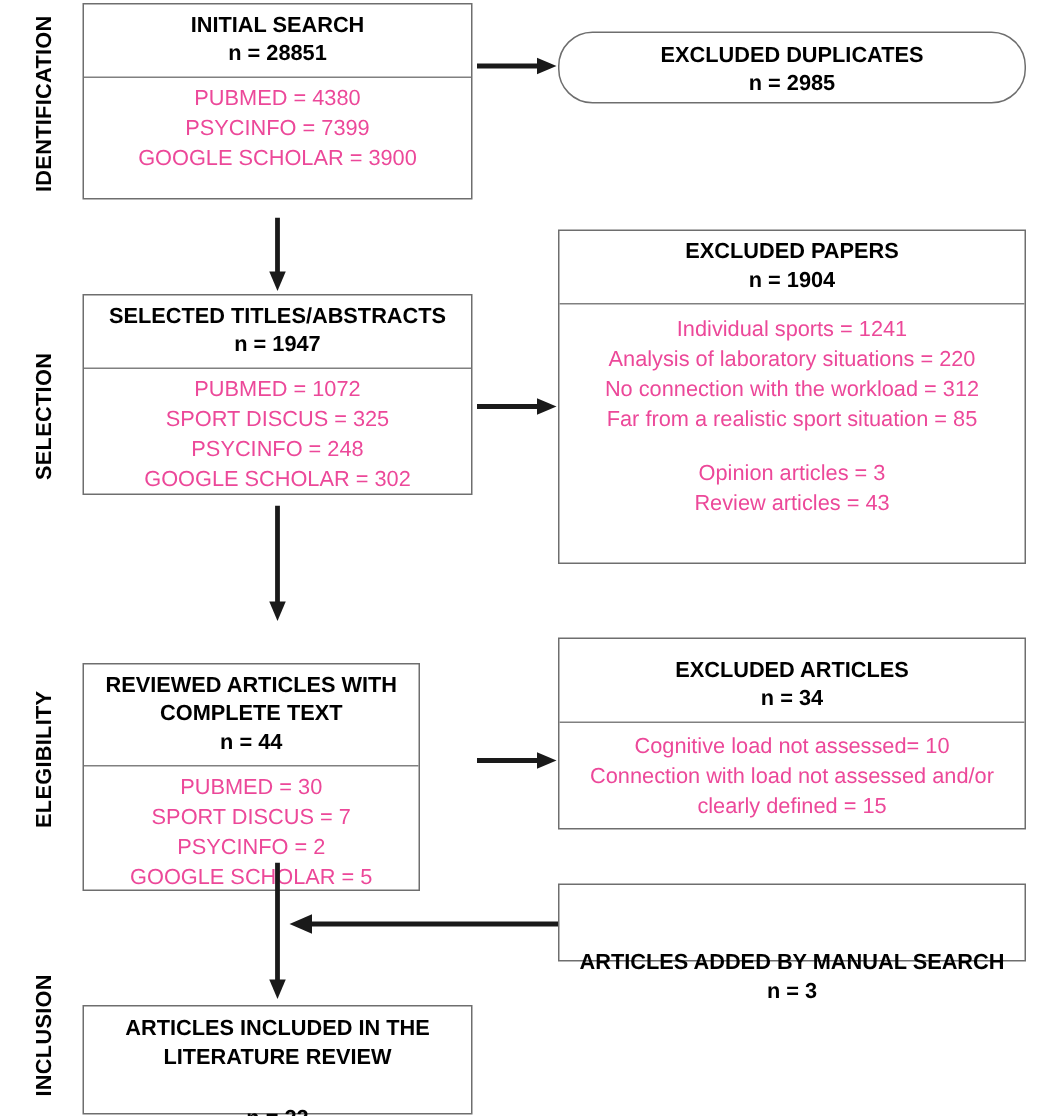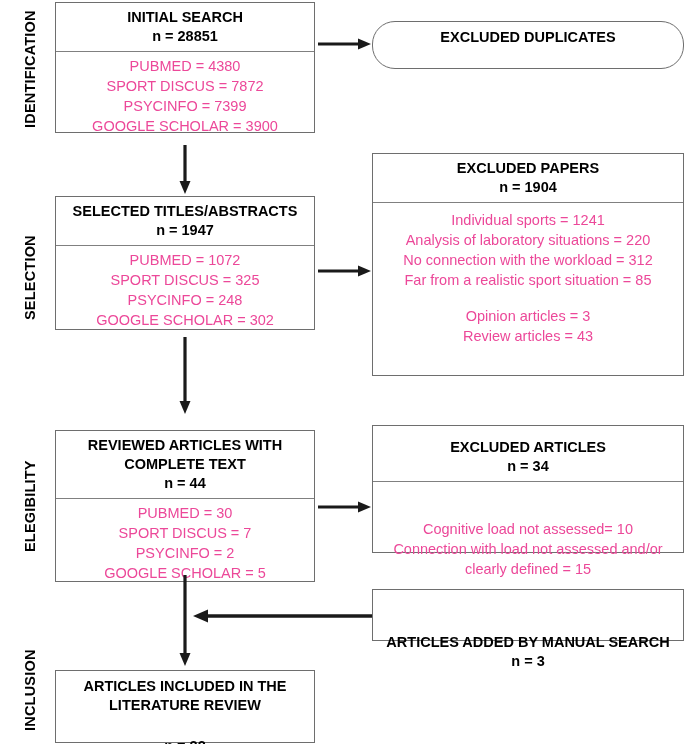--- a/index.html
+++ b/index.html
@@ -90,36 +90,36 @@
 
   <div class="stage-label" style="left:22px; top:731px;">INCLUSION</div>
 
   <div class="box" style="left:55px; top:2px; width:260px; height:131px;">
     <div class="box-head with-rule">
       <div>INITIAL SEARCH</div>
       <div>n = 28851</div>
     </div>
     <div class="box-body">
       <div class="line">PUBMED = 4380</div>
-      <div class="line">SPORT DISCUS = 7872</div>
       <div class="line">PSYCINFO = 7399</div>
       <div class="line">GOOGLE SCHOLAR = 3900</div>
     </div>
   </div>
 
   <div class="arrow" style="left:318px; top:37px;">
     <svg width="54" height="14" viewBox="0 0 54 14">
       <line x1="0" y1="7" x2="42" y2="7" stroke="#1a1a1a" stroke-width="3.2"></line>
       <polygon points="40,1.5 53,7 40,12.5" fill="#1a1a1a"></polygon>
     </svg>
   </div>
 
   <div class="box" style="left:372px; top:21px; width:312px; height:48px;border-radius:23px;">
     <div class="box-head" style="padding-top:6px;">
       <div>EXCLUDED DUPLICATES</div>
+      <div>n = 2985</div>
     </div>
   </div>
 
   <div class="arrow" style="left:178px; top:145px;">
     <svg width="14" height="50" viewBox="0 0 14 50">
       <line x1="7" y1="0" x2="7" y2="38" stroke="#1a1a1a" stroke-width="3.2"></line>
       <polygon points="1.5,36 7,49 12.5,36" fill="#1a1a1a"></polygon>
     </svg>
   </div>
 
@@ -159,21 +159,21 @@
     </div>
   </div>
 
   <div class="arrow" style="left:178px; top:337px;">
     <svg width="14" height="78" viewBox="0 0 14 78">
       <line x1="7" y1="0" x2="7" y2="66" stroke="#1a1a1a" stroke-width="3.2"></line>
       <polygon points="1.5,64 7,77 12.5,64" fill="#1a1a1a"></polygon>
     </svg>
   </div>
 
-  <div class="box" style="left:55px; top:430px; width:260px; height:152px;justify-content:space-between;">
+  <div class="box" style="left:55px; top:442px; width:225px; height:152px;justify-content:space-between;">
     <div class="box-head with-rule">
       <div>REVIEWED ARTICLES WITH</div>
       <div>COMPLETE TEXT</div>
       <div>n = 44</div>
     </div>
     <div class="box-body">
       <div class="line">PUBMED = 30</div>
       <div class="line">SPORT DISCUS = 7</div>
       <div class="line">PSYCINFO = 2</div>
       <div class="line">GOOGLE SCHOLAR = 5</div>
@@ -185,21 +185,21 @@
       <line x1="0" y1="7" x2="42" y2="7" stroke="#1a1a1a" stroke-width="3.2"></line>
       <polygon points="40,1.5 53,7 40,12.5" fill="#1a1a1a"></polygon>
     </svg>
   </div>
 
   <div class="box" style="left:372px; top:425px; width:312px; height:128px;">
     <div class="box-head with-rule" style="padding-top:12px;">
       <div>EXCLUDED ARTICLES</div>
       <div>n = 34</div>
     </div>
-    <div class="box-body" style="padding-top:6px;margin-top:31px;">
+    <div class="box-body" style="padding-top:6px;">
       <div class="line">Cognitive load not assessed= 10</div>
       <div class="line">Connection with load not assessed and/or</div>
       <div class="line">clearly defined = 15</div>
     </div>
   </div>
 
   <div class="box" style="left:372px; top:589px; width:312px; height:52px;">
     <div class="box-head" style="padding-top:7px;margin-top:36px;">
       <div>ARTICLES ADDED BY MANUAL SEARCH</div>
       <div>n = 3</div>

